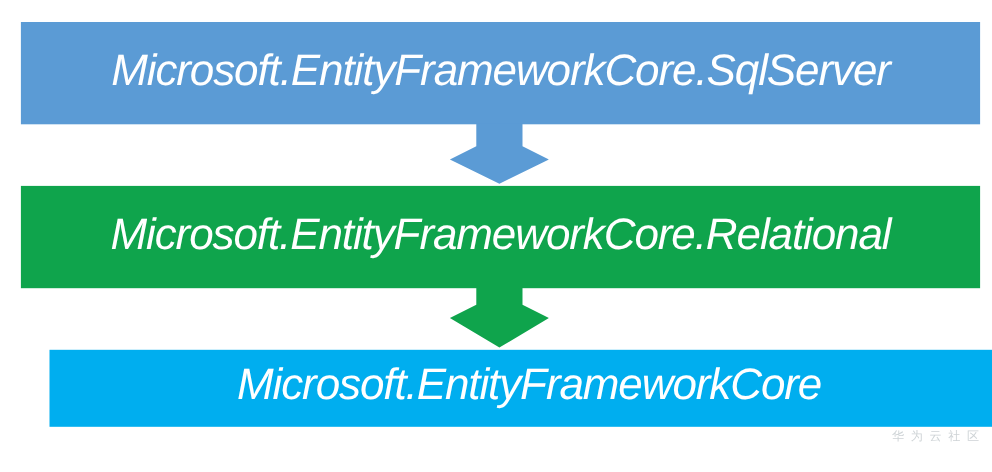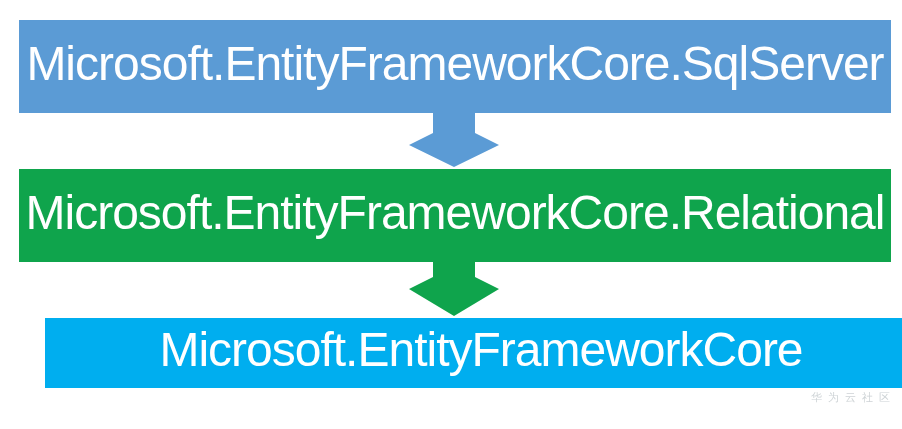--- a/index.html
+++ b/index.html
@@ -13,25 +13,26 @@
   .node {
     position: absolute;
     left: 19px;
     width: 872px;
     display: flex;
     align-items: center;
     justify-content: center;
   }
   .node-label {
     color: #FFFFFF;
-    font-size: 48px;
+    font-size: 40px;
     letter-spacing: -1px;
     white-space: nowrap;
     line-height: 1;
     padding-bottom: 6px; 
+    font-style: italic;
   }
   #node-0 { top: 20px;  height: 93px; }
   #node-1 { top: 169px; height: 93px; }
   #node-2 { top: 318px; height: 70px; margin-left: 26px; }
   .edge-arrow { position: absolute; display: block; }
   #arrow-0 { left: 409px; top: 112px; }
   #arrow-1 { left: 409px; top: 260px; }
   .watermark {
     position: absolute;
     top: 392px;

